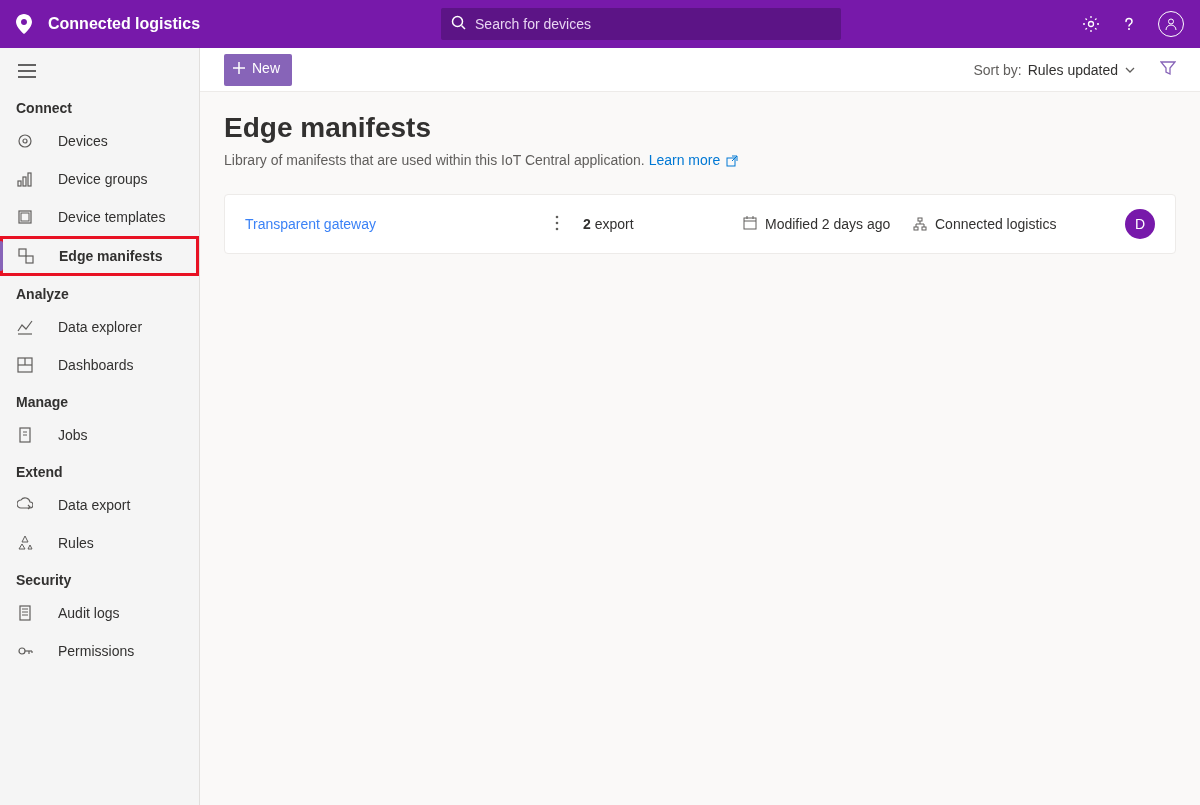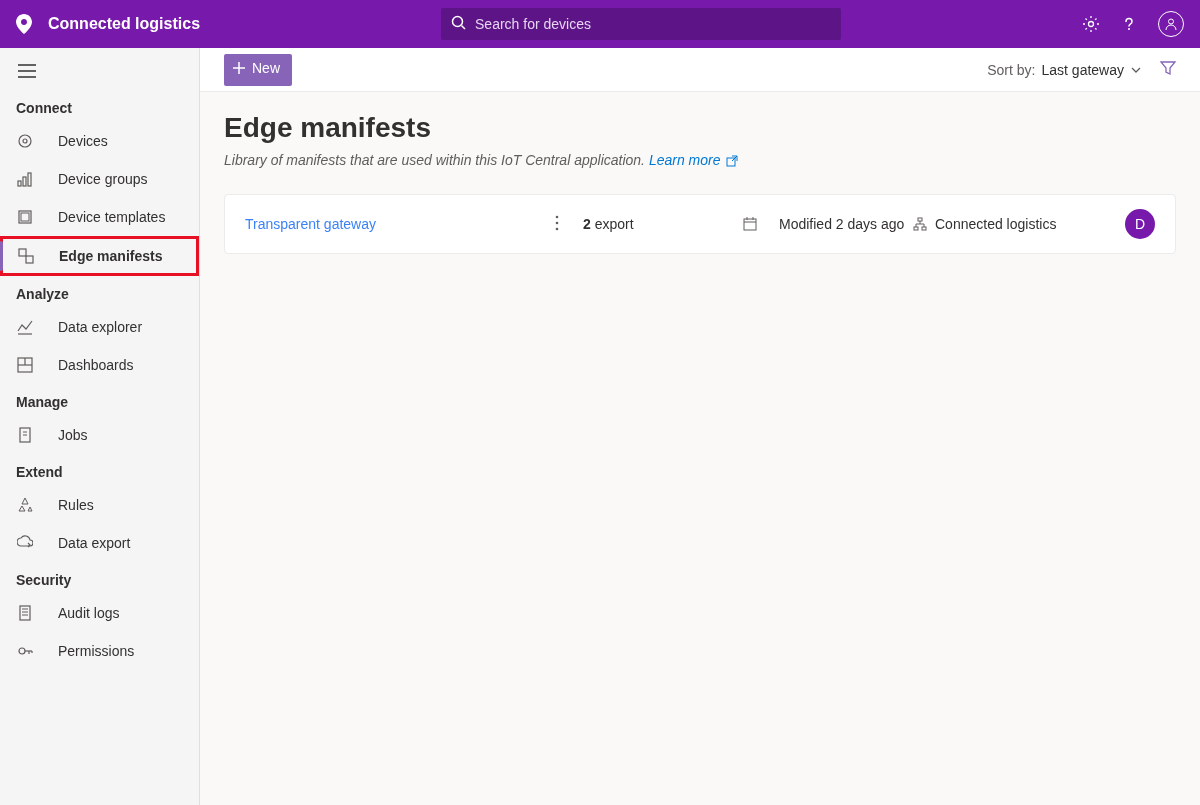--- a/index.html
+++ b/index.html
@@ -130,44 +130,44 @@
   border: none;
   height: 32px;
   padding: 0 12px 4px 8px;
   display: flex;
   align-items: center;
   gap: 6px;
   font-size: 14px;
   cursor: pointer;
   border-radius: 2px;
 }
-.toolbar-right { display: flex; align-items: center; gap: 18px; color: #605e5c; }
+.toolbar-right { display: flex; align-items: center; gap: 24px; color: #605e5c; }
 .sort-by { display: flex; align-items: center; gap: 6px; cursor: pointer; }
 .sort-by .sort-value { color: #323130; }
 
 .content { padding: 20px 24px; }
 .page-title { font-size: 28px; font-weight: 600; color: #323130; margin-bottom: 6px; }
-.page-subtitle { font-size: 14px; color: #605e5c; line-height: 20px; font-style: italic; }
+.page-subtitle { font-size: 14px; color: #605e5c; line-height: 20px; }
 .page-subtitle a { color: #0078d4; text-decoration: none; }
 .link-ext { display: inline-flex; vertical-align: middle; margin-left: 2px; }
 
 .list-card {
   margin-top: 24px;
   background: #fff;
   border: 1px solid #edebe9;
   border-radius: 4px;
   padding: 14px 20px;
   display: flex;
   align-items: center;
 }
 .manifest-name { color: #3b82f6; flex: 0 0 310px; cursor: pointer; }
 .more-dots { color: #605e5c; margin-right: 24px; cursor: pointer; }
 .modules { flex: 0 0 160px; }
 .modules b { font-weight: 600; color: #323130; }
-.modified { flex: 0 0 170px; display: flex; align-items: center; gap: 22px; color: #323130; }
+.modified { flex: 0 0 170px; display: flex; gap: 8px; color: #323130; }
 .org { flex: 1; display: flex; align-items: center; gap: 8px; color: #323130; }
 .avatar-badge {
   width: 30px; height: 30px;
   background: #7719aa;
   color: #fff;
   border-radius: 50%;
   display: flex; align-items: center; justify-content: center;
   font-size: 14px;
   margin-left: auto;
 }
@@ -296,33 +296,33 @@
             <line x1="6" y1="8" x2="10" y2="8" stroke="#605e5c" stroke-width="1"></line>
           </svg>
       </span>
       <span class="nav-label">Jobs</span>
     </div>
 
     <div class="nav-section-title">Extend</div>
     <div class="nav-item">
       <span class="nav-icon">
         <svg width="16" height="16" viewBox="0 0 16 16">
-            <path d="M8 1l3 6h-6l3-6zM2 14l3-5 3 5H2zM11 14l2-4 2 4h-4z" stroke="#605e5c" stroke-width="1" fill="none"></path>
-          </svg>
-      </span>
-      <span class="nav-label">Rules</span>
-    </div>
-    <div class="nav-item">
-      <span class="nav-icon">
-        <svg width="16" height="16" viewBox="0 0 16 16">
             <path d="M4 11a4 4 0 010-8 5 5 0 019 2 3 3 0 010 6H4z" stroke="#605e5c" stroke-width="1.2" fill="none"></path>
             <path d="M11 8l2 2-2 2" stroke="#605e5c" stroke-width="1.2" fill="none"></path>
           </svg>
       </span>
       <span class="nav-label">Data export</span>
+    </div>
+    <div class="nav-item">
+      <span class="nav-icon">
+        <svg width="16" height="16" viewBox="0 0 16 16">
+            <path d="M8 1l3 6h-6l3-6zM2 14l3-5 3 5H2zM11 14l2-4 2 4h-4z" stroke="#605e5c" stroke-width="1" fill="none"></path>
+          </svg>
+      </span>
+      <span class="nav-label">Rules</span>
     </div>
 
     <div class="nav-section-title">Security</div>
     <div class="nav-item">
       <span class="nav-icon">
         <svg width="16" height="16" viewBox="0 0 16 16">
             <rect x="3" y="1" width="10" height="14" stroke="#605e5c" stroke-width="1.2" fill="none"></rect>
             <line x1="5" y1="4" x2="11" y2="4" stroke="#605e5c"></line>
             <line x1="5" y1="7" x2="11" y2="7" stroke="#605e5c"></line>
             <line x1="5" y1="10" x2="11" y2="10" stroke="#605e5c"></line>
@@ -348,21 +348,21 @@
       <button class="btn-new">
         <svg width="14" height="14" viewBox="0 0 14 14">
             <line x1="7" y1="1" x2="7" y2="13" stroke="#fff" stroke-width="1.5"></line>
             <line x1="1" y1="7" x2="13" y2="7" stroke="#fff" stroke-width="1.5"></line>
           </svg>
         <span>New</span>
       </button>
       <div class="toolbar-right">
         <div class="sort-by">
           <span>Sort by:</span>
-          <span class="sort-value">Last gateway</span>
+          <span class="sort-value">Rules updated</span>
           <svg width="12" height="12" viewBox="0 0 12 12">
               <path d="M2 4l4 4 4-4" stroke="#605e5c" stroke-width="1.3" fill="none"></path>
             </svg>
         </div>
         <span>
           <svg width="16" height="16" viewBox="0 0 16 16">
               <path d="M1 2h14l-5 6v6l-4-2V8L1 2z" stroke="#8764b8" stroke-width="1.3" fill="none"></path>
             </svg>
         </span>
       </div>

